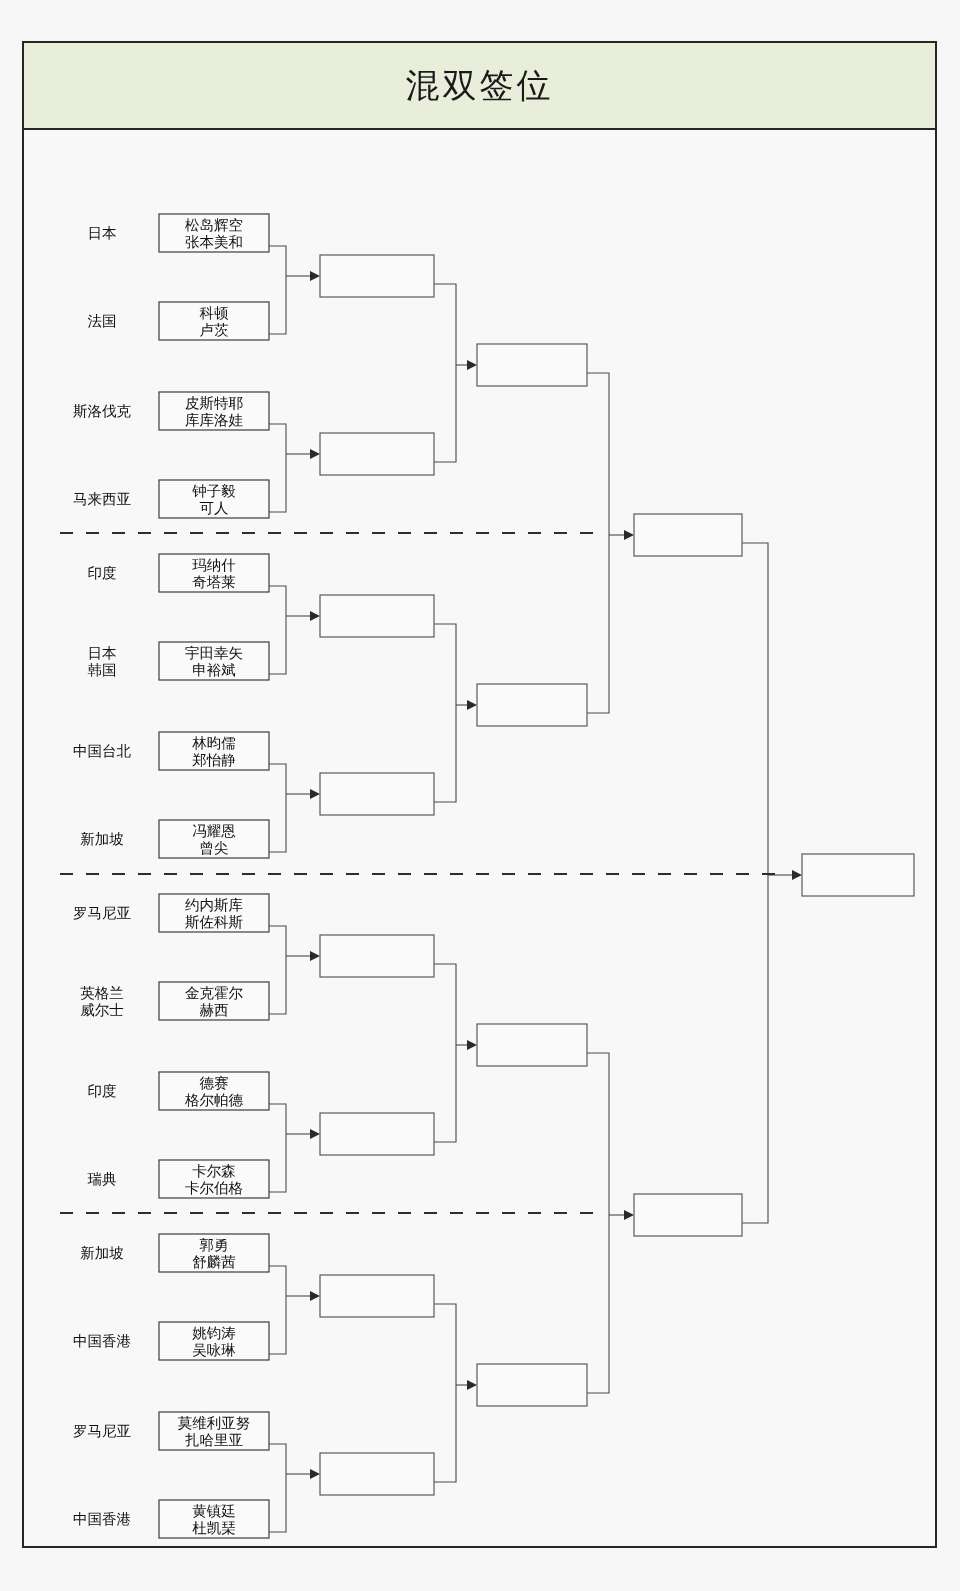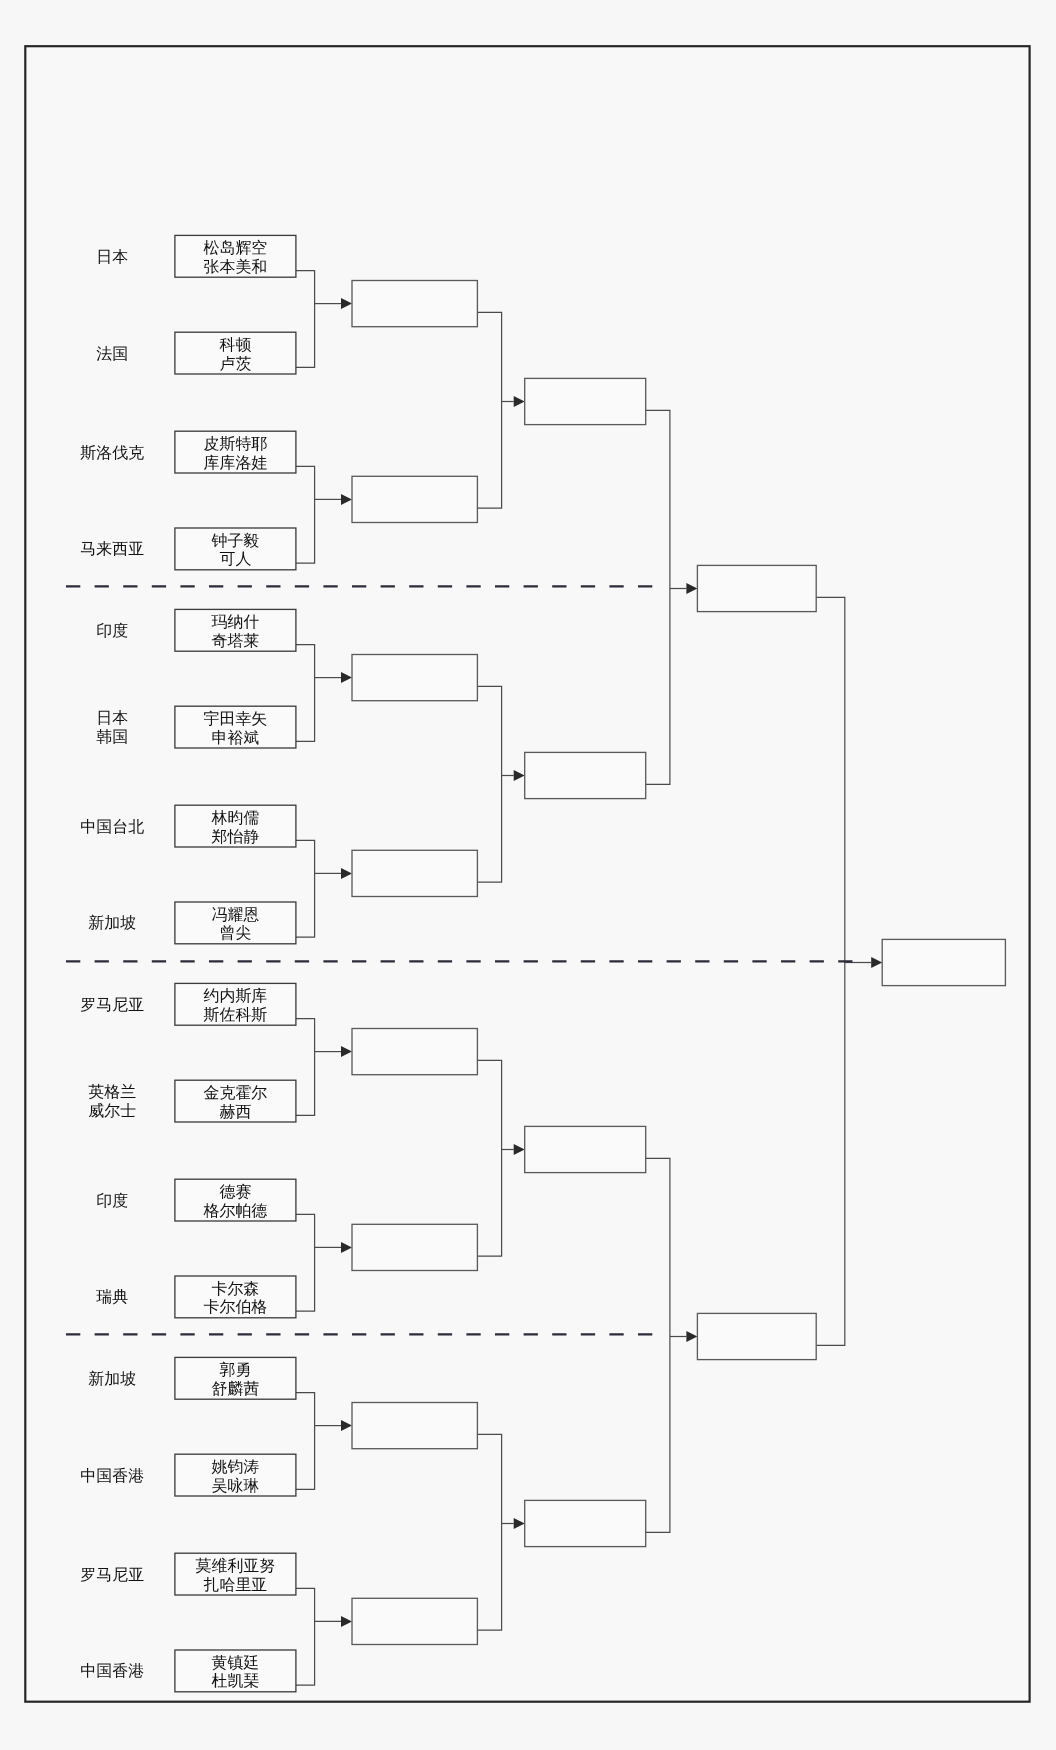--- a/index.html
+++ b/index.html
@@ -91,20 +91,23 @@
     font-size: 14.5px;
     text-anchor: middle;
   }
 </style>
 </head>
 <body>
 
 <div id="page">
   <div id="frame">
 
+    <div id="title-bar">
+      <div id="title-text">混双签位</div>
+    </div>
 
     <div id="bracket-area">
       <svg id="bracket-svg" width="911" height="1418" viewBox="0 0 911 1418">
         <g id="svg-connectors">
             <path d="M 245 116 H 262 V 204 H 245" class="conn"></path>
             <path d="M 262 146 H 286" class="conn"></path>
             <path d="M 286 141 L 296 146 L 286 151 Z" fill="#2a2a2a"></path>
             <path d="M 245 294 H 262 V 382 H 245" class="conn"></path>
             <path d="M 262 324 H 286" class="conn"></path>
             <path d="M 286 319 L 296 324 L 286 329 Z" fill="#2a2a2a"></path>

